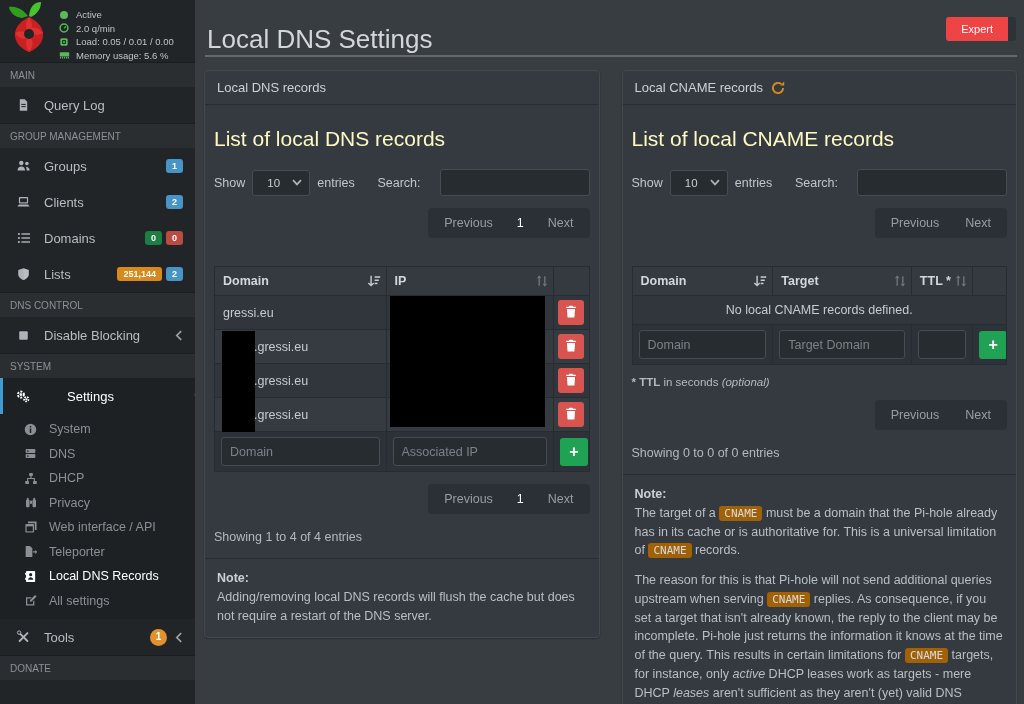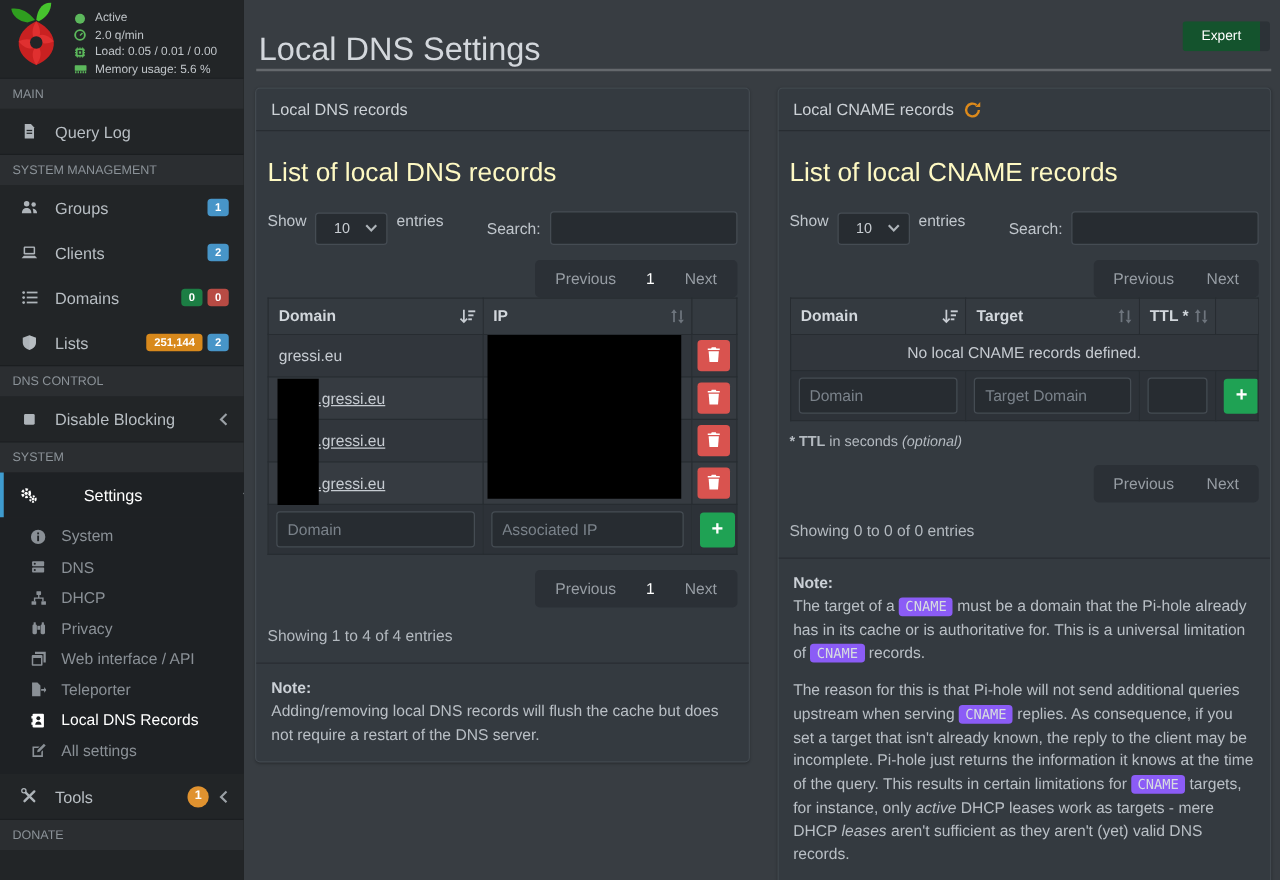--- a/index.html
+++ b/index.html
@@ -31,68 +31,68 @@
   .submenu { background:#1e2124; padding:3px 0 6px; }
   .nav-sub { display:flex; align-items:center; height:24.5px; padding:0 12px 0 23px; color:#8a9096; font-size:12.5px; cursor:pointer; }
   .nav-sub .icon { width:15px; margin-right:11px; display:inline-flex; justify-content:center; }
   .nav-sub.active { color:#fff; }
 
   
   .main { margin-left:195px; height:704px; position:relative; overflow:hidden; }
   .content-header { margin:0 7px 0 10px; height:57px; border-bottom:2px solid #65696d; position:relative; }
   .page-title { font-size:26px; font-weight:400; color:#d3d7dc; position:absolute; left:2px; top:24px; }
   .btn-expert { position:absolute; right:1px; top:17px; display:flex; border-radius:3px; overflow:hidden; cursor:pointer; border:none; padding:0; background:none; }
-  .btn-expert .lab { background:#14532d; color:#fff; font-size:11px; padding:6px 15px; }
+  .btn-expert .lab { background:#ef4444; color:#fff; font-size:11px; padding:6px 15px; }
   .btn-expert .cap { background:#2c3237; width:8px; }
 
   .content { display:flex; gap:22px; padding:13px 7px 0 9px; align-items:flex-start; }
   .card { flex:1; background:#343a40; border:1px solid #42494f; border-radius:4px; box-shadow:0 1px 2px rgba(0,0,0,.25); }
   .card-header { padding:9px 12px; border-bottom:1px solid #282d32; font-size:13px; color:#ccd1d6; display:flex; align-items:center; }
   .refresh { color:#dd8a1b; margin-left:8px; display:inline-flex; cursor:pointer; }
   .card-body { padding:8px 9px 14px; }
   .dt-heading { font-size:21px; font-weight:400; color:#fef9c3; margin:14px 0 18px; }
   .controls { display:flex; justify-content:space-between; align-items:center; font-size:12.5px; color:#c0c6cc; }
-  .length-menu { display:flex; align-items:flex-start; gap:7px; }
+  .length-menu { display:flex; align-items:center; gap:7px; }
   .select { width:58px; height:26px; background:#272c31; border:1px solid #454c53; border-radius:3px; display:inline-flex; align-items:center; justify-content:space-between; padding:0 7px 0 14px; font-size:11.5px; color:#c8cdd2; cursor:pointer; }
   .select .chev { color:#aeb4b9; margin-left:0; }
-  .search-box { display:flex; align-items:center; gap:7px; }
+  .search-box { display:flex; align-items:center; gap:19px; }
   .search-box input { width:150px; height:27px; background:#272c31; border:1px solid #454c53; border-radius:3px; color:#cfd4da; padding:0 8px; font-size:12.5px; outline:none; }
   .pager { display:flex; justify-content:flex-end; margin-top:12px; }
   .pager-inner { background:#2b3036; border-radius:4px; display:flex; align-items:center; padding:2px 3px; }
   .pager-btn { padding:6px 13px; color:#979da4; font-size:12.5px; cursor:pointer; background:none; border:none; font-family:inherit; }
   .pager-page { padding:6px 11px; color:#fff; font-size:12.5px; cursor:pointer; }
 
-  .table-wrap { position:relative; margin-top:0; }
+  .table-wrap { position:relative; margin-top:28px; }
   table { width:100%; border-collapse:collapse; border:1px solid #272c31; table-layout:fixed; }
   th,td { border:1px solid #272c31; padding:7px 8px; font-size:12.5px; text-align:left; overflow:hidden; white-space:nowrap; }
   th { color:#d2d7dc; font-weight:bold; background:#343a40; position:relative; cursor:pointer; padding-right:22px; }
   th .sort { position:absolute; right:5px; top:50%; transform:translateY(-50%); display:inline-flex; }
   th .sort.inactive { color:#6e757d; }
   th .sort.active { color:#c8cdd3; }
   tbody tr:nth-child(odd) td { background:#31363c; }
   tbody tr:nth-child(even) td { background:#363b41; }
   td { color:#c6cbd1; }
-  td.indent { padding-left:39px;text-decoration:underline; }
+  td.indent { padding-left:39px; }
   .empty-cell { text-align:center; background:#31363c !important; color:#c6cbd1; }
   .add-row td { background:#2d3238 !important; padding:5px 6px; }
   .add-row input { width:100%; height:29px; background:#272c31; border:1px solid #454c53; border-radius:3px; color:#cfd4da; padding:0 8px; font-size:12.5px; outline:none; }
   .act-cell { text-align:center; padding:4px 3px; }
   .btn-del { width:26px; height:25px; background:#d9534f; border:none; border-radius:3px; display:inline-flex; align-items:center; justify-content:center; cursor:pointer; }
   .btn-add { width:28px; height:28px; background:#1fa254; border:none; border-radius:3px; display:inline-flex; align-items:center; justify-content:center; cursor:pointer; color:#fff; font-size:16px; font-weight:bold; line-height:1; }
   .redaction { position:absolute; background:#000; z-index:2; }
   #redact-ip { left:176px; top:30px; width:155px; height:131px; }
   #redact-dom { left:8px; top:65px; width:33px; height:101px; }
 
   .ttl-note { margin-top:11px; font-size:11.5px; color:#b4bac0; }
   .showing { font-size:12.5px; color:#b3b9bf; margin-top:16px; }
   .card-footer { border-top:1px solid #282d32; padding:10px 12px 12px; font-size:12.5px; color:#b9bfc5; line-height:1.5; }
   .note-title { font-weight:bold; color:#cbd0d6; }
   .card-footer p { margin:0 0 11px; }
   .card-footer p:last-child { margin-bottom:12px; }
-  code.chip { background:#8b5cf6; color:#d6dbe0; font-family:"DejaVu Sans Mono",monospace; font-size:11px; padding:1px 5px; border-radius:3px; }
+  code.chip { background:#a16207; color:#d6dbe0; font-family:"DejaVu Sans Mono",monospace; font-size:11px; padding:1px 5px; border-radius:3px; }
   em { }
   ::placeholder { color:#7a828a; opacity:1; }
 </style>
 </head>
 <body>
 
 <div class="sidebar">
   <div class="brand">
     <svg class="brand-logo" viewBox="0 0 46 58">
       <g>
@@ -157,21 +157,21 @@
             <path d="M3 .8h5.3L11 3.5V13.2H3z"></path>
             <rect x="4.6" y="5.8" width="4.8" height="1.1" fill="#222527"></rect>
             <rect x="4.6" y="8.2" width="4.8" height="1.1" fill="#222527"></rect>
           </svg>
         </span>
     <span class="lbl">Query Log</span>
     <span class="spacer"></span>
     <span class="badges"></span>
 
   </div>
-<div class="nav-header">SYSTEM MANAGEMENT</div>
+<div class="nav-header">GROUP MANAGEMENT</div>
   <div class="nav-item">
     <span class="icon">
           <svg width="15" height="14" viewBox="0 0 14 14" fill="currentColor">
             <circle cx="4.8" cy="4" r="2.2"></circle>
             <path d="M1 11.6c0-2.7 1.7-4.2 3.8-4.2s3.8 1.5 3.8 4.2z"></path>
             <circle cx="10.4" cy="4.5" r="1.8"></circle>
             <path d="M9.6 7.7c2.1.2 3.6 1.6 3.6 3.9H10.2c0-1.6-.2-2.9-.6-3.9z"></path>
           </svg>
         </span>
     <span class="lbl">Groups</span>

